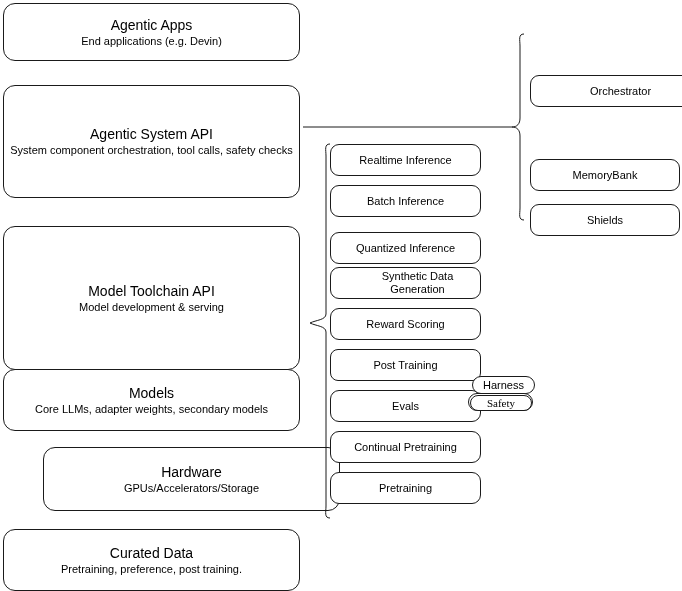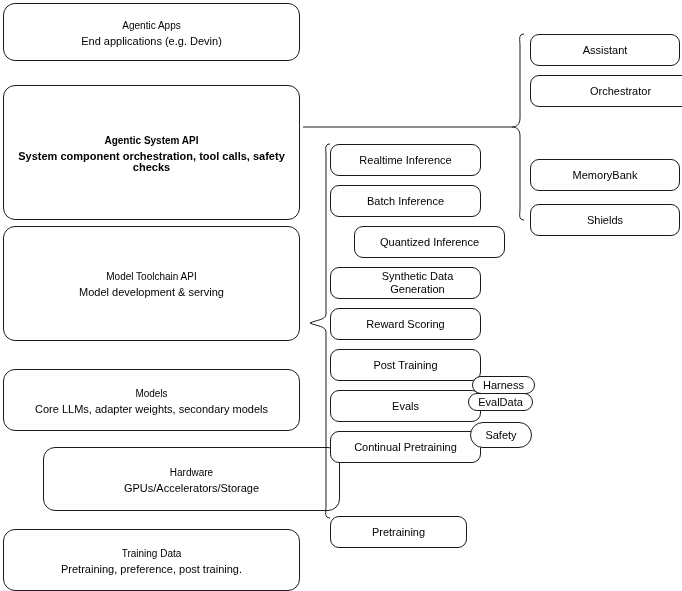--- a/index.html
+++ b/index.html
@@ -28,21 +28,21 @@
     background: #ffffff;
     border: 1px solid #1a1a1a;
     border-radius: 12px;
     display: flex;
     flex-direction: column;
     align-items: center;
     justify-content: center;
     text-align: center;
   }
   .layer-title {
-    font-size: 10px;
+    font-size: 14px;
     line-height: 15px;
     color: #000000;
   }
   .layer-sub {
     font-size: 11px;
     line-height: 11px;
     color: #000000;
     margin-top: 3px;
   }
 
@@ -99,42 +99,42 @@
 </head>
 <body>
 
 <div id="canvas">
 
   <div class="layer-box" style="left:3px; top:3px; width:297px; height:58px;">
     <div class="layer-title">Agentic Apps</div>
     <div class="layer-sub">End applications (e.g. Devin)</div>
   </div>
 
-  <div class="layer-box" style="left:3px; top:85px; width:297px; height:135px;font-weight:bold;">
+  <div class="layer-box" style="left:3px; top:85px; width:297px; height:113px;">
     <div class="layer-title">Agentic System API</div>
     <div class="layer-sub">System component orchestration, tool calls, safety checks</div>
   </div>
 
-  <div class="layer-box" style="left:3px; top:226px; width:297px; height:115px;">
+  <div class="layer-box" style="left:3px; top:226px; width:297px; height:144px;">
     <div class="layer-title">Model Toolchain API</div>
     <div class="layer-sub">Model development &amp; serving</div>
   </div>
 
   <div class="layer-box" style="left:3px; top:369px; width:297px; height:62px;">
     <div class="layer-title">Models</div>
     <div class="layer-sub">Core LLMs, adapter weights, secondary models</div>
   </div>
 
   <div class="layer-box" style="left:3px; top:447px; width:297px; height:64px;margin-left:40px;">
     <div class="layer-title">Hardware</div>
     <div class="layer-sub">GPUs/Accelerators/Storage</div>
   </div>
 
   <div class="layer-box" style="left:3px; top:529px; width:297px; height:62px;">
-    <div class="layer-title">Training Data</div>
+    <div class="layer-title">Curated Data</div>
     <div class="layer-sub">Pretraining, preference, post training.</div>
   </div>
 
   <svg class="connector-svg" viewBox="0 0 682 591">
 
     <line x1="303" y1="127" x2="512" y2="127"></line>
 
     <path d="M 524 34
              C 518 34, 520 40, 520 46
              L 520 118
@@ -149,41 +149,40 @@
              C 326 320, 316 320, 310 323
              C 316 326, 326 326, 326 332
              L 326 506
              C 326 512, 324 518, 330 518"></path>
   </svg>
 
   <div class="node-box" style="left:330px; top:144px; width:151px; height:32px;">Realtime Inference</div>
 
   <div class="node-box" style="left:330px; top:185px; width:151px; height:32px;">Batch Inference</div>
 
-  <div class="node-box" style="left:330px; top:226px; width:151px; height:32px;margin-left:24px;">Quantized Inference</div>
+  <div class="node-box" style="left:330px; top:232px; width:151px; height:32px;">Quantized Inference</div>
 
   <div class="node-box" style="left:330px; top:267px; width:151px; height:32px;padding-left:24px;">Synthetic Data Generation</div>
 
   <div class="node-box" style="left:330px; top:308px; width:151px; height:32px;">Reward Scoring</div>
 
-  <div class="node-box" style="left:330px; top:349px; width:151px; height:32px;">Post Training</div>
+  <div class="node-box" style="left:330px; top:349px; width:151px; height:32px;border-radius:8px;">Post Training</div>
 
   <div class="node-box" style="left:330px; top:390px; width:151px; height:32px;">Evals</div>
 
   <div class="node-box" style="left:330px; top:431px; width:151px; height:32px;">Continual Pretraining</div>
 
-  <div class="node-box" style="left:330px; top:472px; width:137px; height:32px;margin-top:44px;">Pretraining</div>
+  <div class="node-box" style="left:330px; top:472px; width:151px; height:32px;">Pretraining</div>
 
   <div class="sub-pill" style="left:472px; top:376px; width:63px; height:18px;">Harness</div>
 
   <div class="sub-pill" style="left:468px; top:393px; width:65px; height:18px;">EvalData</div>
 
-  <div class="sub-pill" style="left:470px; top:422px; width:62px; height:26px;">Safety</div>
+  <div class="sub-pill" style="left:470px; top:395px; width:62px; height:16px;font-family:Liberation Serif, serif;">Safety</div>
 
-  <div class="node-box" style="left:530px; top:34px; width:150px; height:32px;">Assistant</div>
 
   <div class="node-box" style="left:530px; top:75px; width:181px; height:32px;">Orchestrator</div>
 
 
   <div class="node-box" style="left:530px; top:159px; width:150px; height:32px;">MemoryBank</div>
 
   <div class="node-box" style="left:530px; top:204px; width:150px; height:32px;">Shields</div>
 
 </div>
 

